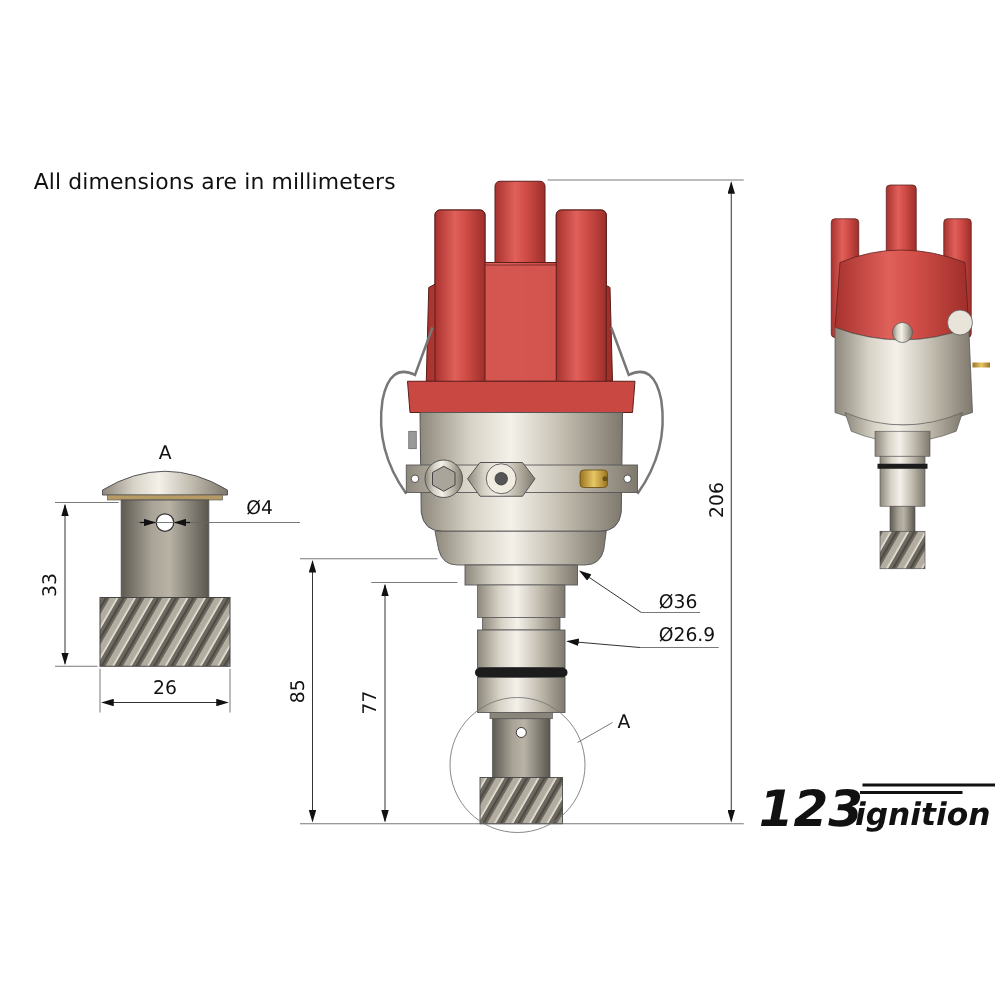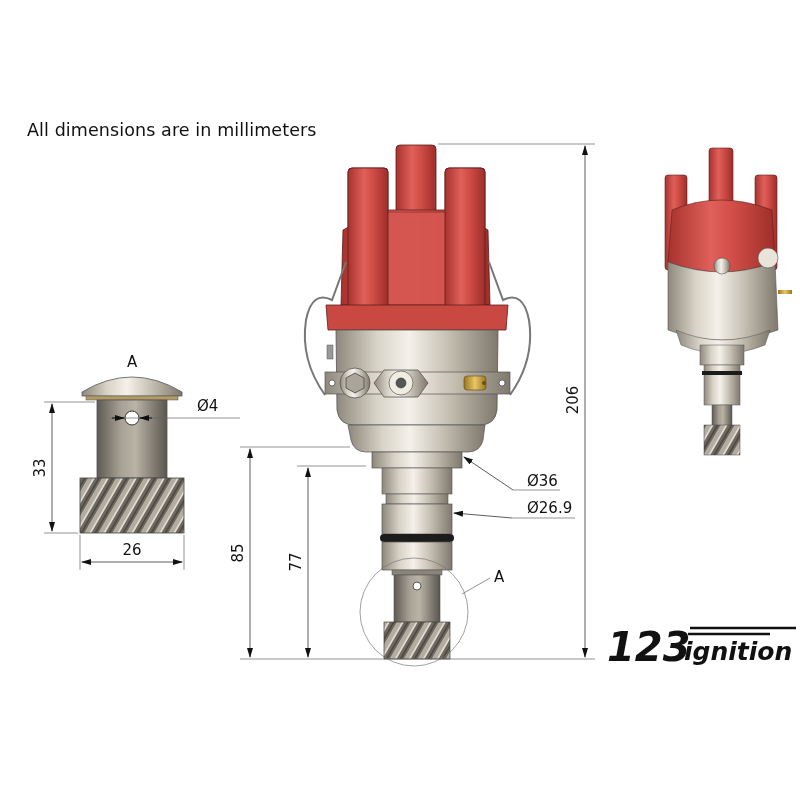--- a/index.html
+++ b/index.html
@@ -1,18 +1,18 @@
 <!DOCTYPE html>
 <html><head>
 <meta charset="utf-8">
 <style>
   html, body { margin: 0; padding: 0; background: #ffffff; }
   body { width: 800px; height: 800px; position: relative; overflow: hidden; font-family: "DejaVu Sans", sans-serif; }
   #drawing { position: absolute; left: 0; top: 0; width: 800px; height: 800px; }
-  .note { position: absolute; left: 27px; top: 120px; font-size: 17.5px; color: #111; font-family: "DejaVu Sans", sans-serif; letter-spacing: 0.1px; }
+  .note { position: absolute; left: 27px; top: 136px; font-size: 17.5px; color: #111; font-family: "DejaVu Sans", sans-serif; letter-spacing: 0.1px; }
   .dimtxt { font-family: "DejaVu Sans", sans-serif; font-size: 15px; fill: #111; }
   .ext { stroke: #666; stroke-width: 0.7; fill: none; }
   .logo-num { font-family: "DejaVu Sans", sans-serif; font-weight: bold; font-style: italic; font-size: 40px; fill: #111; }
   .logo-word { font-family: "DejaVu Sans", sans-serif; font-weight: bold; font-style: italic; font-size: 25px; fill: #111; }
 </style>
 </head>
 <body>
 
 <div class="note">All dimensions are in millimeters</div>
 

